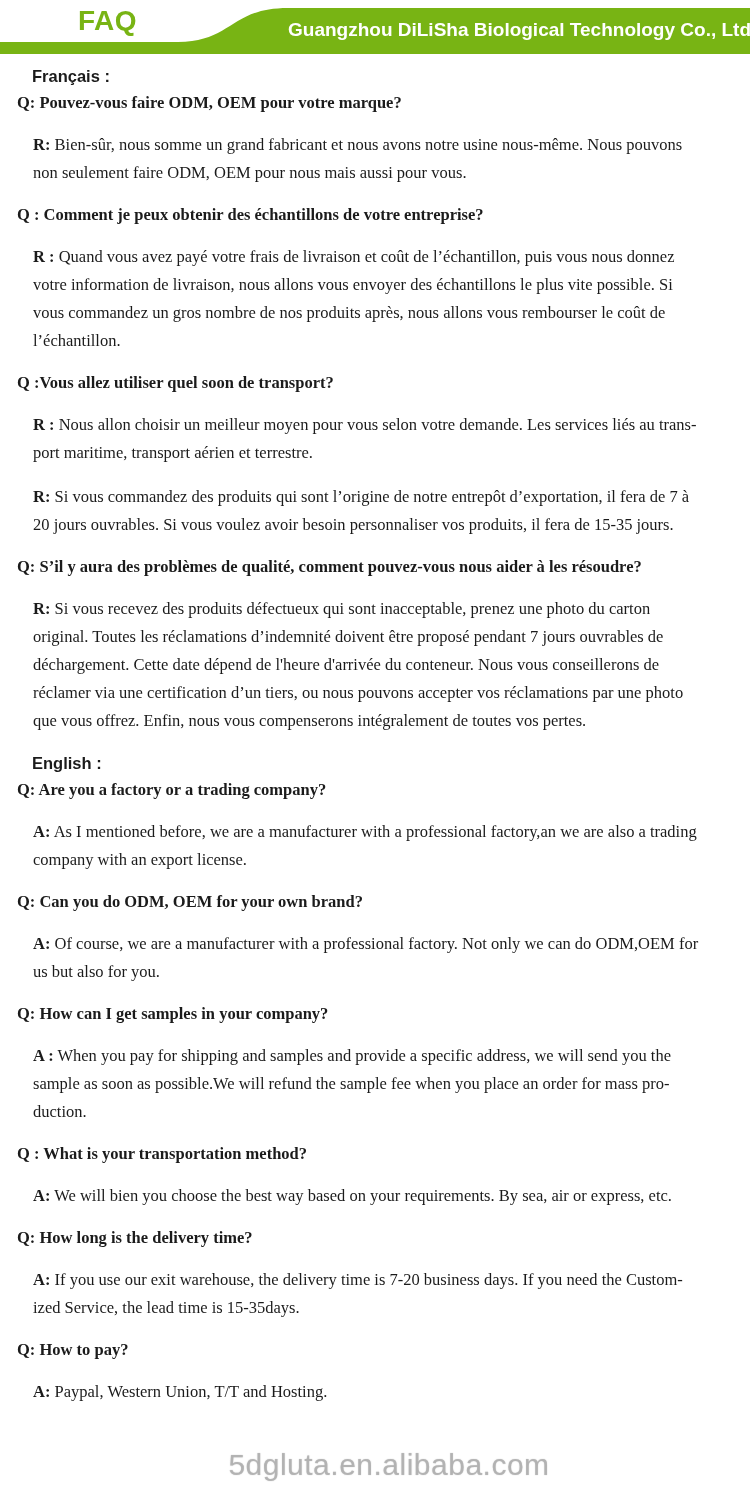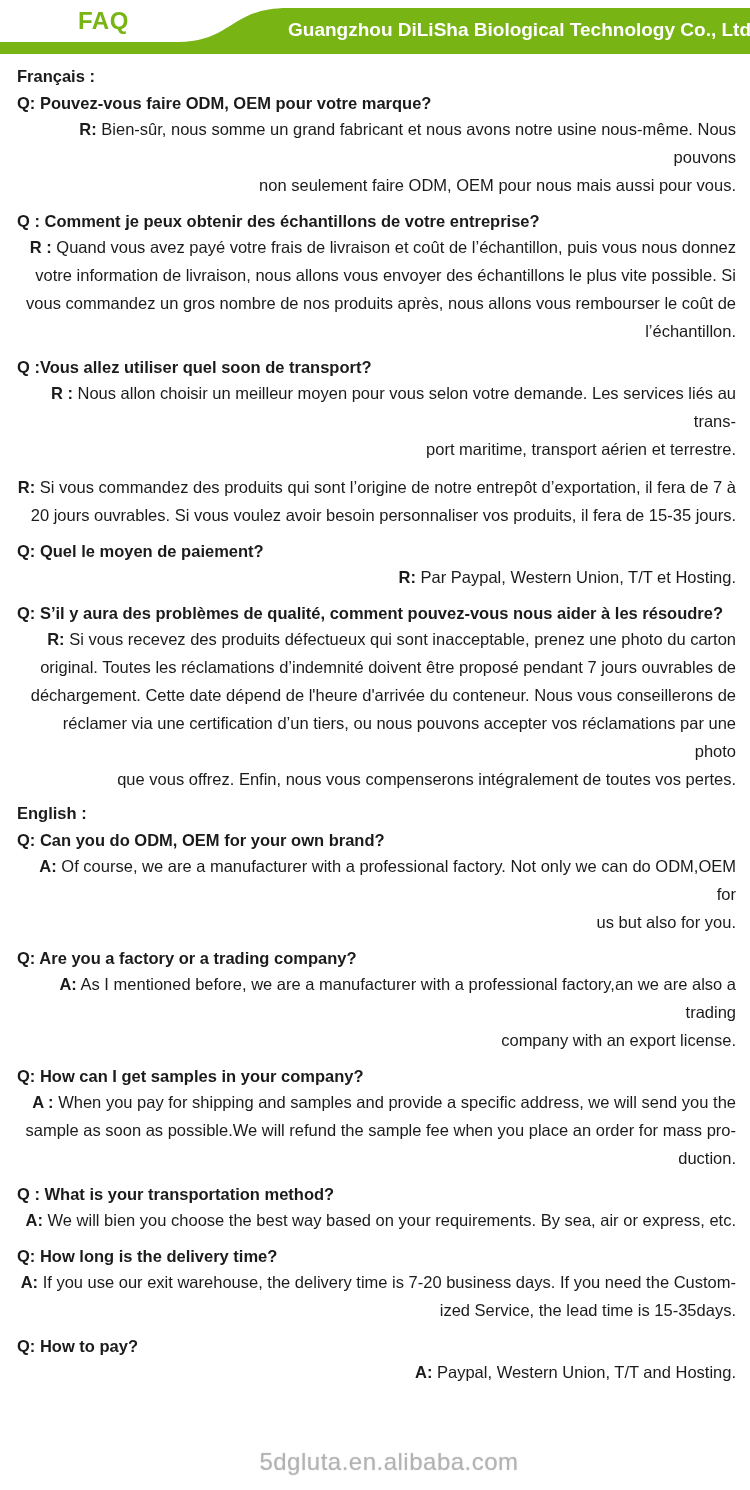--- a/index.html
+++ b/index.html
@@ -7,46 +7,46 @@
   .page {
     position:relative; width:750px; height:1490px;
     background:#ffffff; overflow:hidden;
   }
 
   
   .hdr { position:relative; width:750px; height:56px; }
   .hdr svg { position:absolute; left:0; top:0; display:block; }
   .faq-label {
     position:absolute; left:78px; top:9px;
-    font-size:24px; line-height:24px; font-weight:bold;
+    font-size:28px; line-height:24px; font-weight:bold;
     color:#78b414; letter-spacing:0.5px;
   }
   .company {
     position:absolute; left:288px; right:6px; top:20px;
     text-align:center; color:#ffffff; font-weight:bold;
     font-size:19px; line-height:20px; white-space:nowrap;
   }
 
   
   .content {
     padding:8px 14px 0 17px;
     color:#1b1b1b; font-size:16.5px;
   }
-  .sh   { margin:0 0 3px 0; font-weight:bold; line-height:24px; }
-  .qa   { margin:0 0 10px 0; }
+  .sh   { margin:0 0 3px 15px; font-weight:bold; line-height:24px; }
+  .qa   { margin:0 0 10px 0;font-family:Liberation Serif, serif; }
   .qa:last-child { margin-bottom:0; }
   .q    { margin:0; font-weight:bold; line-height:24px; }
-  .a    { margin:0; line-height:28px; white-space:pre-wrap;text-align:right; }
+  .a    { margin:16px; line-height:28px; white-space:pre-wrap; }
   .a-prefix { font-weight:bold; }
   .section + .section { margin-top:8px; }
 
   
   .watermark {
     position:absolute; left:0; right:0; top:1448px;
-    text-align:center; font-size:24px; letter-spacing:0.5px;
+    text-align:center; font-size:30px; letter-spacing:0.5px;
     color:rgba(175,175,175,0.62);
     text-shadow:0 0 1px rgba(120,120,120,0.55);
     pointer-events:none;
     margin-left:28px;
   }
 </style>
 </head>
 <body>
 
 <div class="page">
@@ -83,48 +83,44 @@
         <p class="q">Q :Vous allez utiliser quel soon de transport?</p>
         <p class="a"><strong class="a-prefix">R :</strong><span> Nous allon choisir un meilleur moyen pour vous selon votre demande. Les services liés au trans-
 port maritime, transport aérien et terrestre.</span></p>
       </div>
 
       <div class="qa">
         <p class="a"><strong class="a-prefix">R:</strong><span> Si vous commandez des produits qui sont l’origine de notre entrepôt d’exportation, il fera de 7 à
 20 jours ouvrables. Si vous voulez avoir besoin personnaliser vos produits, il fera de 15-35 jours.</span></p>
       </div>
 
-      <div class="qa">
-        <p class="q">Q: Quel le moyen de paiement?</p>
-        <p class="a"><strong class="a-prefix">R:</strong><span> Par Paypal, Western Union, T/T et Hosting.</span></p>
-      </div>
 
       <div class="qa">
         <p class="q">Q: S’il y aura des problèmes de qualité, comment pouvez-vous nous aider à les résoudre?</p>
         <p class="a"><strong class="a-prefix">R:</strong><span> Si vous recevez des produits défectueux qui sont inacceptable, prenez une photo du carton
 original. Toutes les réclamations d’indemnité doivent être proposé pendant 7 jours ouvrables de
 déchargement. Cette date dépend de l'heure d'arrivée du conteneur. Nous vous conseillerons de
 réclamer via une certification d’un tiers, ou nous pouvons accepter vos réclamations par une photo
 que vous offrez. Enfin, nous vous compenserons intégralement de toutes vos pertes.</span></p>
       </div>
     </div>
 
     <div class="section">
       <p class="sh">English :</p>
 
       <div class="qa">
+        <p class="q">Q: Are you a factory or a trading company?</p>
+        <p class="a"><strong class="a-prefix">A:</strong><span> As I mentioned before, we are a manufacturer with a professional factory,an we are also a trading
+company with an export license.</span></p>
+      </div>
+
+      <div class="qa">
         <p class="q">Q: Can you do ODM, OEM for your own brand?</p>
         <p class="a"><strong class="a-prefix">A:</strong><span> Of course, we are a manufacturer with a professional factory. Not only we can do ODM,OEM for
 us but also for you.</span></p>
-      </div>
-
-      <div class="qa">
-        <p class="q">Q: Are you a factory or a trading company?</p>
-        <p class="a"><strong class="a-prefix">A:</strong><span> As I mentioned before, we are a manufacturer with a professional factory,an we are also a trading
-company with an export license.</span></p>
       </div>
 
       <div class="qa">
         <p class="q">Q: How can I get samples in your company?</p>
         <p class="a"><strong class="a-prefix">A :</strong><span> When you pay for shipping and samples and provide a specific address, we will send you the
 sample as soon as possible.We will refund the sample fee when you place an order for mass pro-
 duction.</span></p>
       </div>
 
       <div class="qa">

